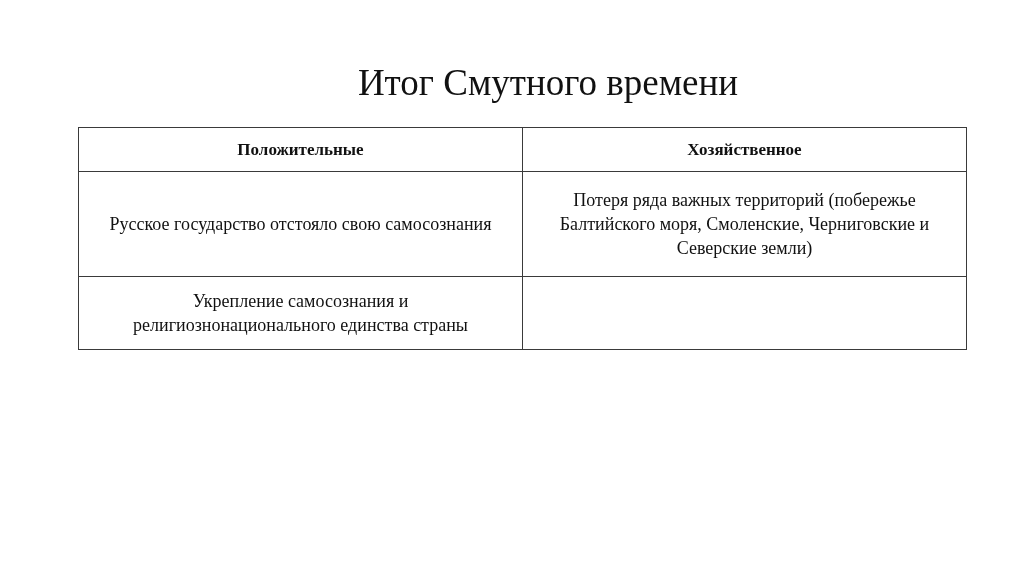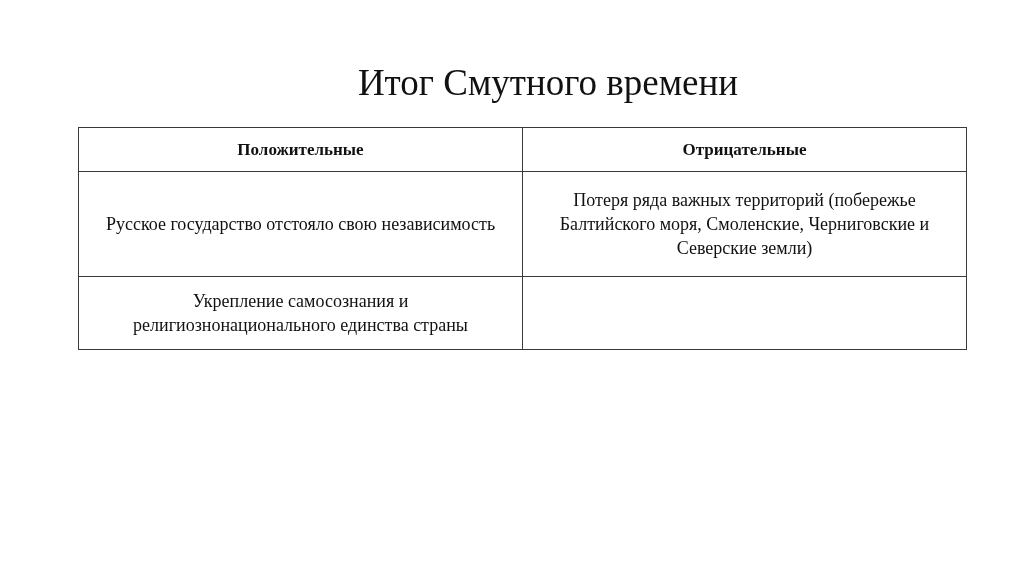--- a/index.html
+++ b/index.html
@@ -33,24 +33,24 @@
 <div class="title">Итог Смутного времени</div>
 
 <table class="cmp">
   <colgroup>
       <col class="c1">
       <col class="c2">
     </colgroup>
   <tbody>
       <tr>
     <th>Положительные</th>
-    <th>Отрицательные</th>
+    <th>Хозяйственное</th>
   </tr>
   <tr class="r1">
-    <td>Русское государство отстояло свою независимость</td>
+    <td>Русское государство отстояло свою самосознания</td>
     <td>Потеря ряда важных территорий (побережье Балтийского моря, Смоленские, Черниговские и Северские земли)</td>
   </tr>
   <tr class="r5">
     <td>Укрепление самосознания и религиознонационального единства страны</td>
     <td></td>
   </tr>
 </tbody>
   </table>
 
 </body></html>

